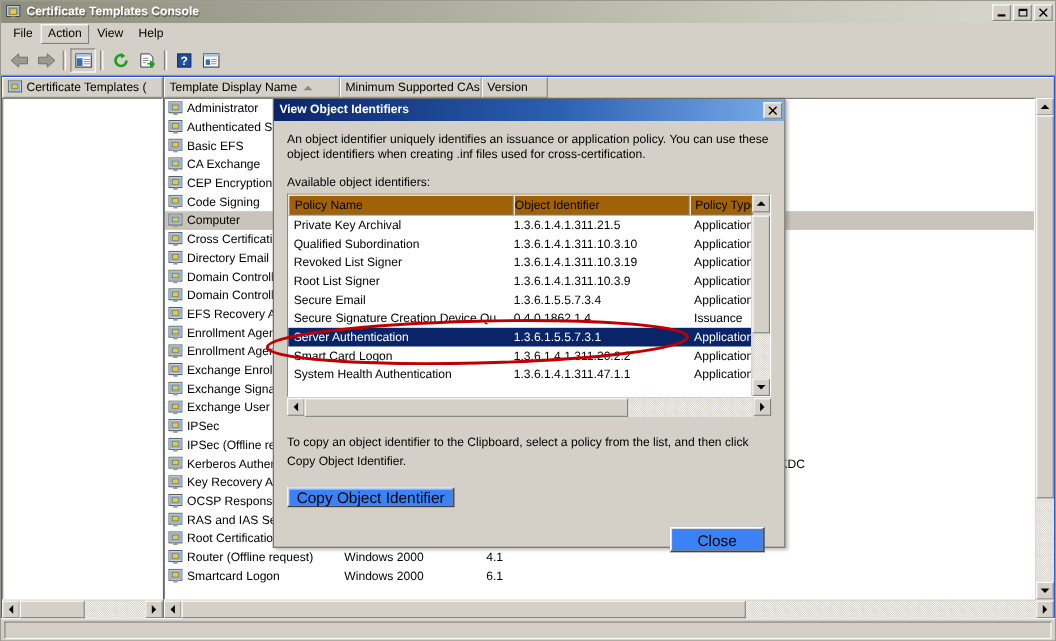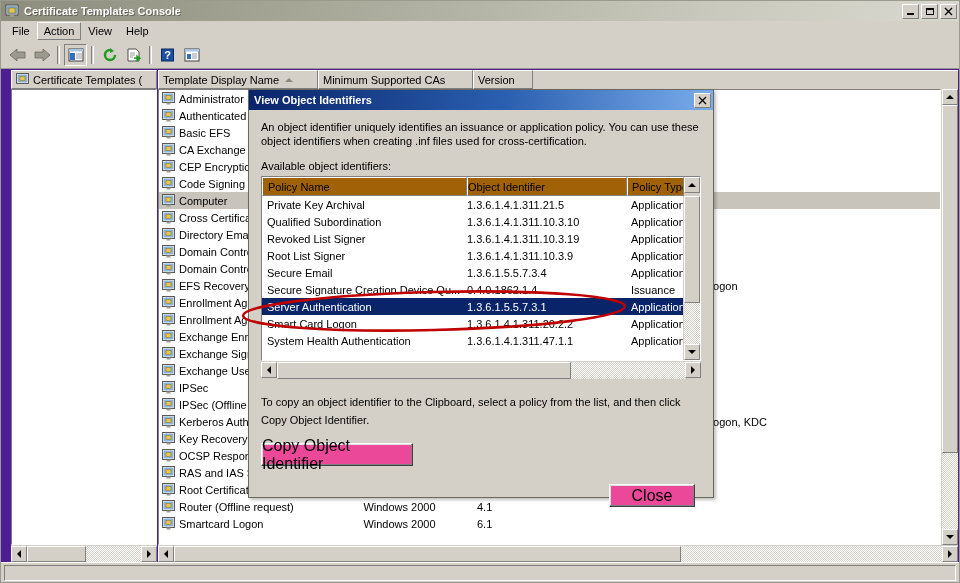--- a/index.html
+++ b/index.html
@@ -120,22 +120,22 @@
     width: 1px; height: 18px;
     border-left: 1px solid #808080;
     border-right: 1px solid #ffffff;
     margin: 0 3px;
   }
 
   
   .client {
     flex: 1;
     display: flex;
-    background: #4c1d95;
-    padding: 1px 1px 0 10px;
+    background: #1d4ed8;
+    padding: 1px 1px 0 1px;
     box-sizing: border-box;
     min-height: 0;
   }
   .pane {
     display: flex;
     flex-direction: column;
     min-height: 0;
   }
   .pane-left { width: 146px; flex: none; margin-right: 1px; }
   .pane-right { flex: 1; min-width: 0; }
@@ -195,21 +195,21 @@
     background: #c8c4bc;
   }
   .cert-icon {
     width: 13px; height: 13px;
     margin-right: 4px;
     flex: none;
     position: relative;
   }
 
   .lv-col-name { width: 160px; flex: none; overflow: hidden; }
-  .lv-col-ca   { width: 155px; flex: none; text-align: center; }
+  .lv-col-ca   { width: 129px; flex: none; }
   .lv-col-ver  { width: 60px;  flex: none; }
   .lv-col-purp { flex: 1; overflow: hidden; }
 
   
   .hscroll {
     height: 16px;
     background: #d4d0c8;
     display: flex;
     align-items: stretch;
     flex: none;
@@ -435,25 +435,25 @@
     background: #d4d0c8;
     border-top: 1px solid #d4d0c8;
   }
 
   .dlg-foot-text {
     font-size: 11px;
     line-height: 18px;
     margin-top: 14px;
   }
   .dlg-btn {
-    background: #ec4899;
+    background: #3b82f6;
     border: 1px solid;
     border-color: #ffffff #404040 #404040 #ffffff;
     box-shadow: inset -1px -1px 0 #808080, inset 1px 1px 0 #dfdfdf;
-    font-size: 16px;
+    font-size: 14px;
     font-family: "Liberation Sans", sans-serif;
     display: flex; align-items: center; justify-content: center;
     box-sizing: border-box;
     color: #000;
   }
   .btn-copy {
     width: 152px; height: 23px;
     margin-top: 14px;
   }
   .btn-close {

